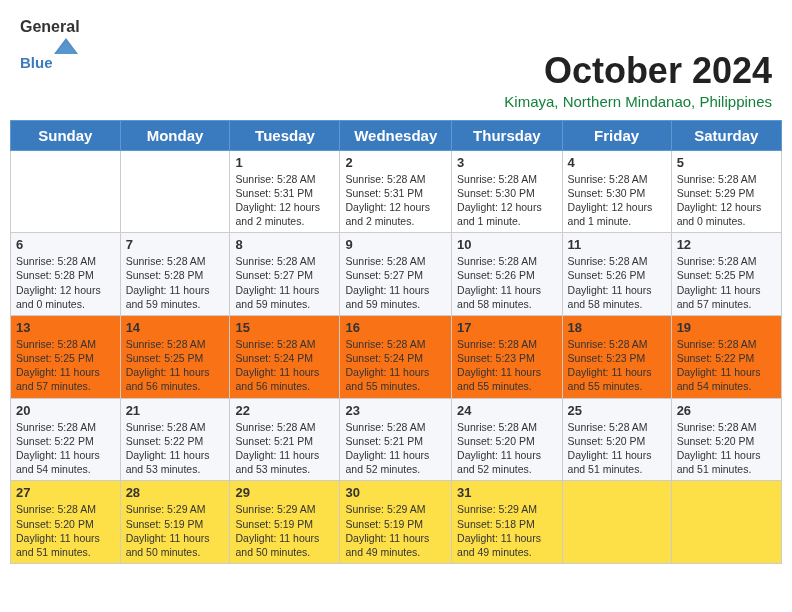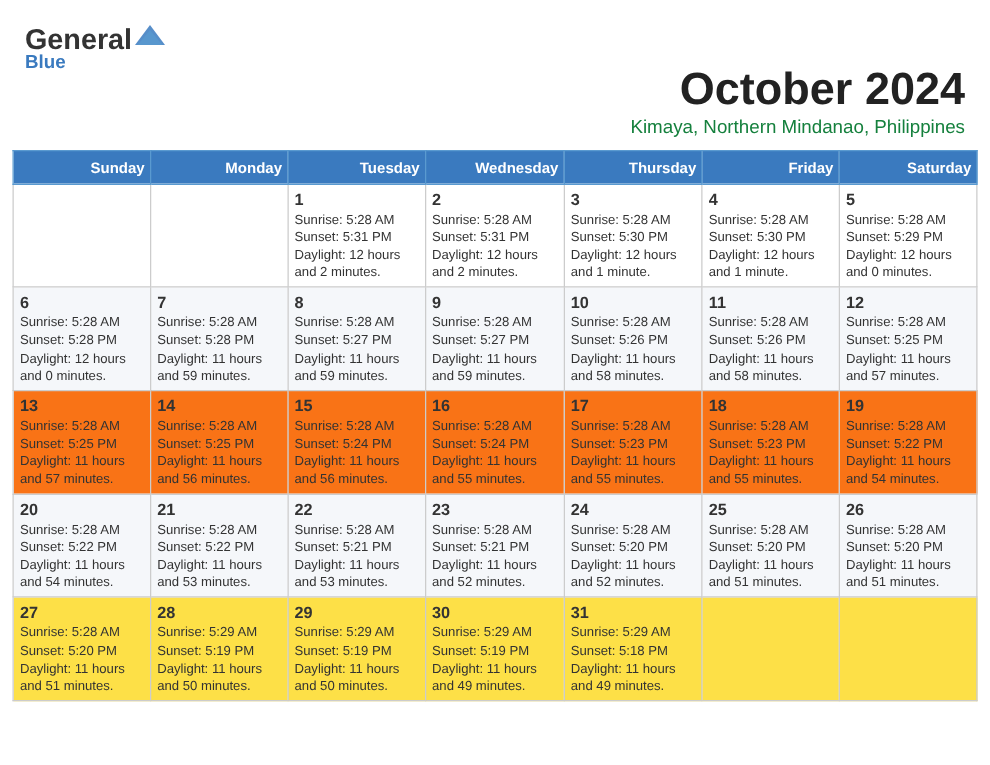--- a/index.html
+++ b/index.html
@@ -16,24 +16,25 @@
       align-items: flex-start;
       padding: 8px 10px 6px 10px;
     }
     .logo {
       display: flex;
       flex-direction: column;
       align-items: flex-start;
     }
     .logo-text {
       display: flex;
-      align-items: flex-start;
-      font-size: 23px;
+      align-items: flex-end;
+      font-size: 16px;
       font-weight: bold;
       color: #333;
+      flex-direction: column;
     }
     .logo-general { color: #333; font-weight: bold; }
     .logo-blue { color: #3a7abf; font-weight: bold; }
     .title-block { text-align: right; }
     .month-title {
       font-size: 36px;
       font-weight: bold;
       color: #222;
       line-height: 1.1;
       margin-top: 33px;
@@ -44,24 +45,24 @@
       margin-top: 2px;
     }
     .calendar {
       width: 100%;
       border-collapse: collapse;
       margin-top: 4px;
     }
     .calendar th {
       background: #3a7abf;
       color: #fff;
-      font-size: 12px;
+      font-size: 15px;
       font-weight: bold;
       padding: 6px 4px;
-      text-align: right;
+      text-align: center;
       border: 1px solid #5a9ad0;
     }
     .calendar td {
       border: 1px solid #ccc;
       vertical-align: top;
       padding: 4px 5px;
       width: 113px;
       min-height: 80px;
       background: #fff;
       font-size: 11px;

